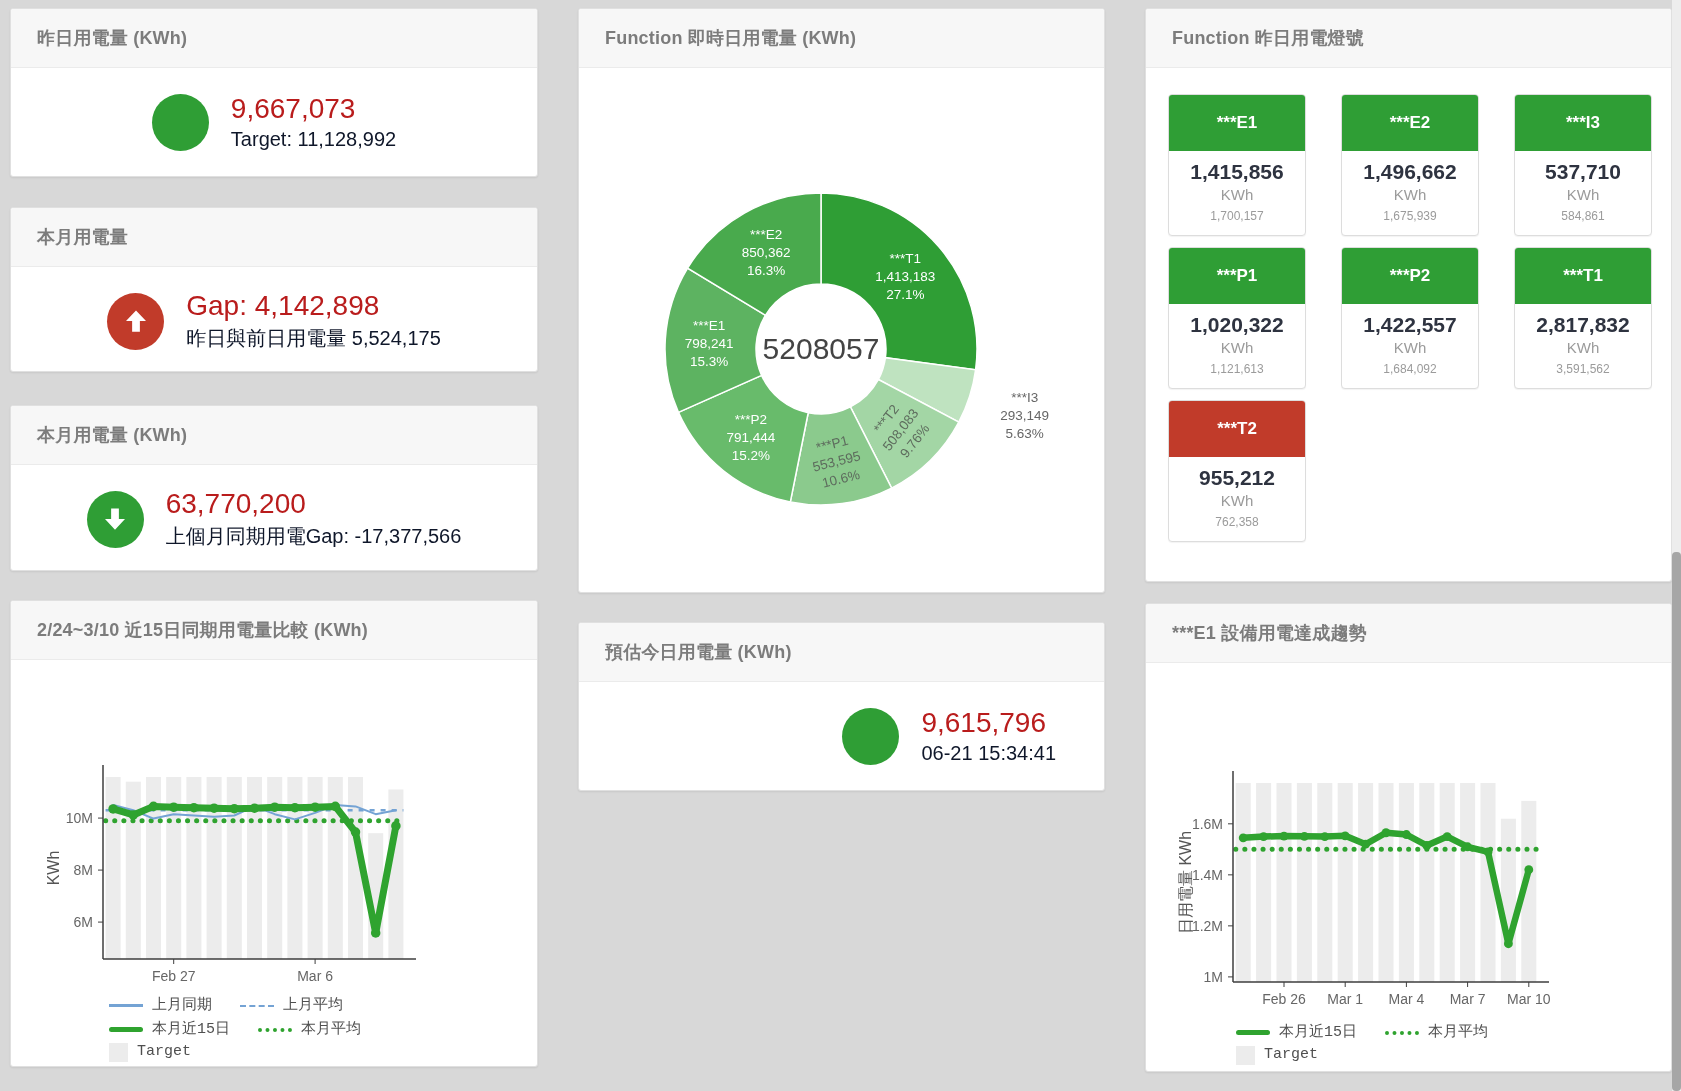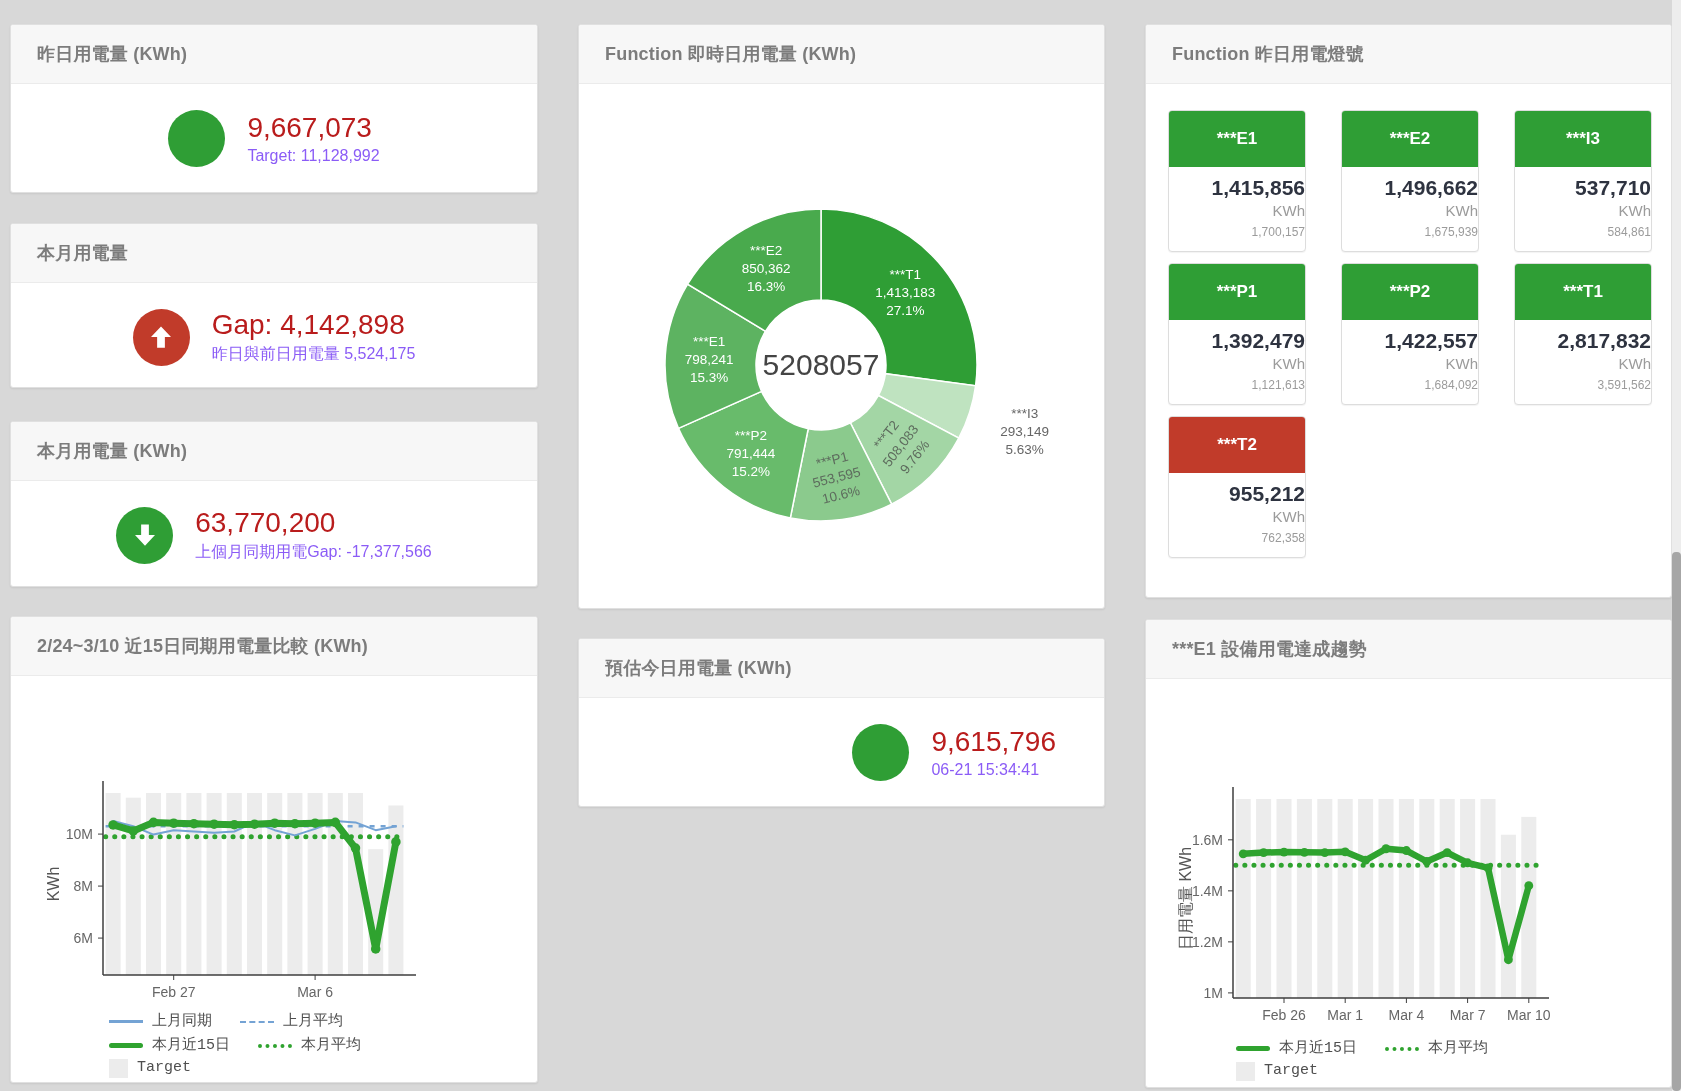--- a/index.html
+++ b/index.html
@@ -2,21 +2,21 @@
 <html><head>
 <meta charset="utf-8">
 <style>
   html,body{margin:0;padding:0;}
   body{
     width:1681px;height:1091px;overflow:hidden;position:relative;
     background:#d8d8d8;
     font-family:"Liberation Sans","DejaVu Sans",sans-serif;
     -webkit-font-smoothing:antialiased;
   }
-  .col{position:absolute;top:24px;}
+  .col{position:absolute;top:8px;}
   .card{
     background:#fff;border:1px solid #e0e0e0;border-radius:3px;
     box-shadow:0 1px 2px rgba(0,0,0,.08);
     overflow:hidden;box-sizing:border-box;
   }
   .card-head{
     height:59px;background:#f7f7f7;border-bottom:1px solid #ebebeb;
     display:flex;align-items:center;padding:0 26px;box-sizing:border-box;
   }
   .card-title{font-size:18px;font-weight:bold;color:#7c7c7c;letter-spacing:.2px;}
@@ -26,33 +26,33 @@
   .indicator{
     width:57px;height:57px;border-radius:50%;flex:0 0 auto;
     display:flex;align-items:center;justify-content:center;
   }
   .indicator.green{background:#2f9e35;}
   .indicator.red{background:#c13b2a;}
   .indicator svg{width:30px;height:30px;}
   .stat-text{display:flex;flex-direction:column;}
   .stat-text.align-right{text-align:left;}
   .stat-value{font-size:28px;font-weight:normal;color:#b91c1c;line-height:32px;}
-  .stat-sub{font-size:16px;color:#8b5cf6;margin-top:3px;}
+  .stat-sub{font-size:20px;color:#0f172a;margin-top:3px;}
   
   .tile-grid{
     display:grid;grid-template-columns:repeat(3,138px);
     column-gap:35px;row-gap:11px;padding:26px 0 0 22px;
   }
   .tile{border:1px solid #ddd;border-radius:4px;overflow:hidden;background:#fff;
     box-shadow:0 1px 1px rgba(0,0,0,.05);height:142px;box-sizing:border-box;}
   .tile-head{height:56px;display:flex;align-items:center;justify-content:center;
     color:#fff;font-size:17px;font-weight:bold;}
   .tile-head.green{background:#2f9e35;}
   .tile-head.red{background:#c13b2a;}
-  .tile-body{text-align:right;padding-top:8px;}
+  .tile-body{text-align:center;padding-top:8px;}
   .tile-value{font-size:21px;font-weight:bold;color:#2e3340;line-height:25px;}
   .tile-unit{font-size:15px;color:#9b9b9b;line-height:22px;}
   .tile-target{font-size:12px;color:#9b9b9b;line-height:20px;}
   
   svg.chart text{font-family:"Liberation Sans","DejaVu Sans",sans-serif;}
   .legend{margin:6px 0 0 98px;}
   .legend.e1{margin-left:90px;margin-top:8px;}
   .legend-row{line-height:22px;white-space:nowrap;font-family:Liberation Mono, monospace;}
   .legend-item{display:inline-flex;align-items:center;margin-right:28px;cursor:pointer;}
   .legend-label{font-size:15px;color:#4f4f4f;}
@@ -262,21 +262,21 @@
           <div class="tile-head green">***I3</div>
           <div class="tile-body">
             <div class="tile-value">537,710</div>
             <div class="tile-unit">KWh</div>
             <div class="tile-target">584,861</div>
           </div>
         </div>
         <div class="tile">
           <div class="tile-head green">***P1</div>
           <div class="tile-body">
-            <div class="tile-value">1,392,479</div>
+            <div class="tile-value">1,020,322</div>
             <div class="tile-unit">KWh</div>
             <div class="tile-target">1,121,613</div>
           </div>
         </div>
         <div class="tile">
           <div class="tile-head green">***P2</div>
           <div class="tile-body">
             <div class="tile-value">1,422,557</div>
             <div class="tile-unit">KWh</div>
             <div class="tile-target">1,684,092</div>

